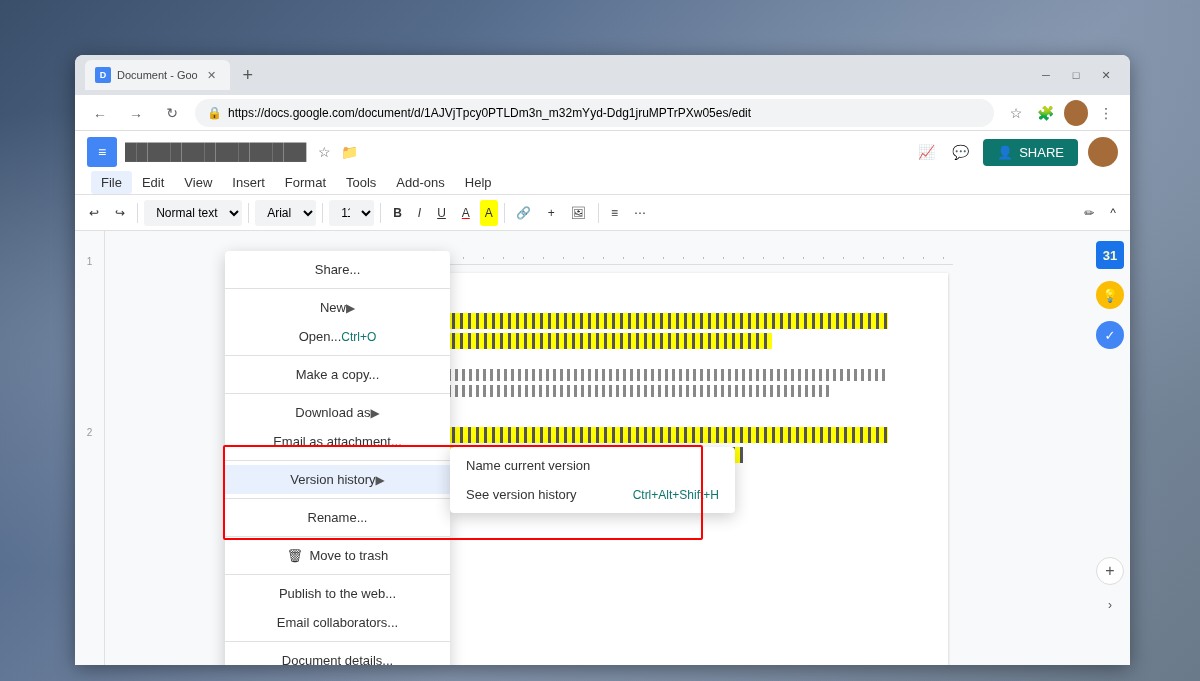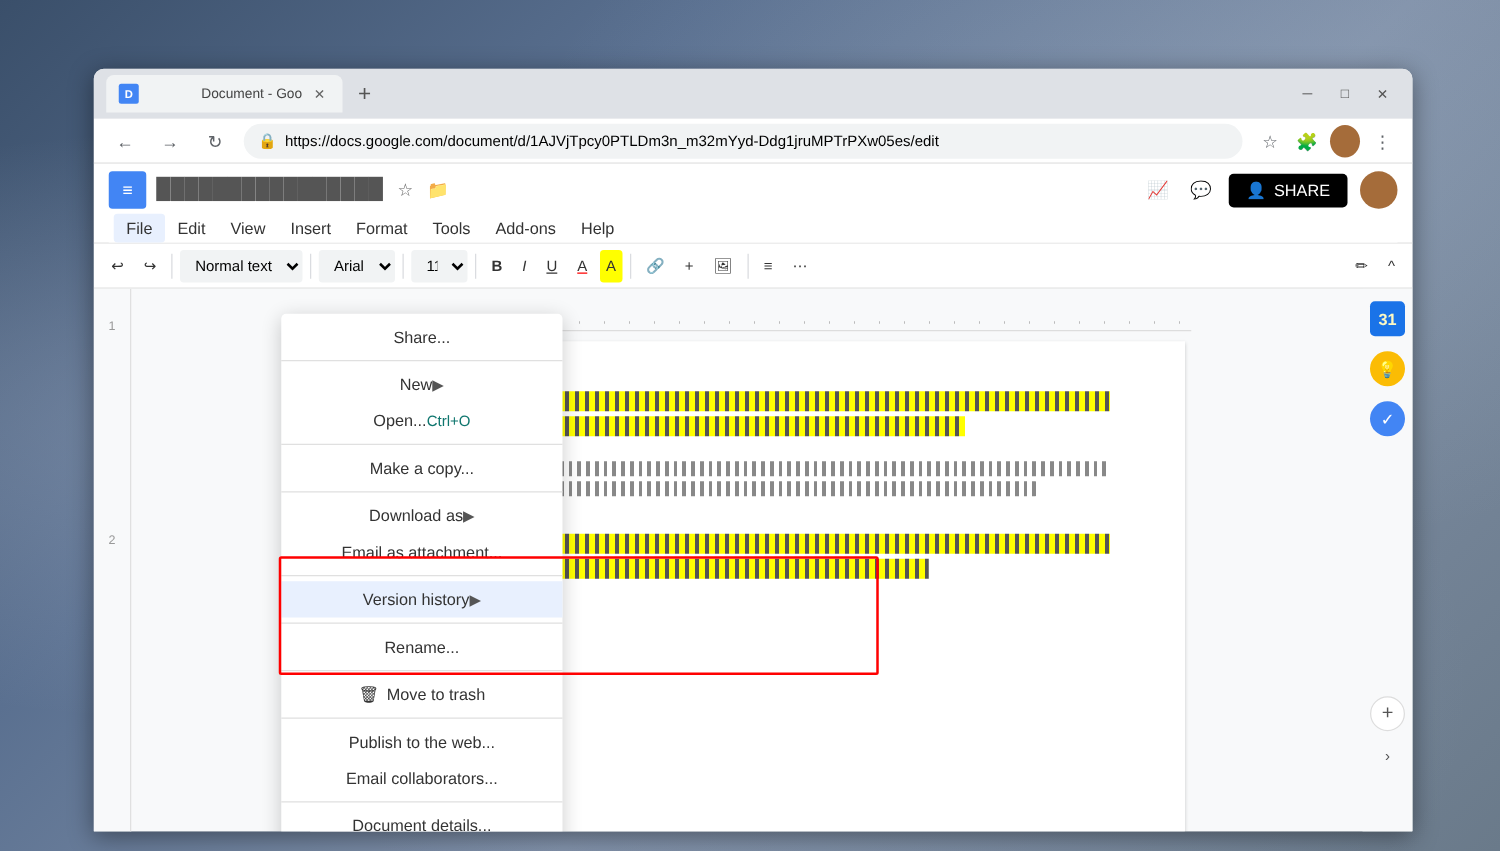--- a/index.html
+++ b/index.html
@@ -93,21 +93,20 @@
       font-weight: bold;
     }
 
     .tab-title {
       font-size: 11px;
       white-space: nowrap;
       overflow: hidden;
       text-overflow: ellipsis;
       max-width: 140px;
       color: #444;
-      margin-left: 44px;
     }
 
     .tab-close {
       width: 16px;
       height: 16px;
       border-radius: 50%;
       display: flex;
       align-items: center;
       justify-content: center;
       font-size: 11px;
@@ -257,21 +256,21 @@
     }
 
     .docs-right {
       margin-left: auto;
       display: flex;
       align-items: center;
       gap: 10px;
     }
 
     .share-btn {
-      background: #000000;
+      background: #0f766e;
       color: white;
       border: none;
       border-radius: 4px;
       padding: 6px 14px;
       font-size: 13px;
       cursor: pointer;
       display: flex;
       align-items: flex-start;
       gap: 6px;
     }
@@ -666,17 +665,28 @@
         <span>Email collaborators...</span>
       </div>
 
       <div class="menu-divider"></div>
 
       <div class="menu-section-item">
         <span>Document details...</span>
       </div>
     </div>
 
+    <div style="position:absolute; left:375px; top:392px; background:white; box-shadow:0 4px 16px rgba(0,0,0,0.2); border-radius:4px; width:285px; padding:4px 0; z-index:101;">
+
+      <div class="submenu-item">
+        <span>Name current version</span>
+      </div>
+
+      <div class="submenu-item">
+        <span>See version history</span>
+        <span class="menu-shortcut">Ctrl+Alt+Shift+H</span>
+      </div>
+    </div>
 
     <div class="red-box" style="left:148px; top:390px; width:480px; height:95px;"></div>
   </div>
 
 </div>
 
 </body></html>

